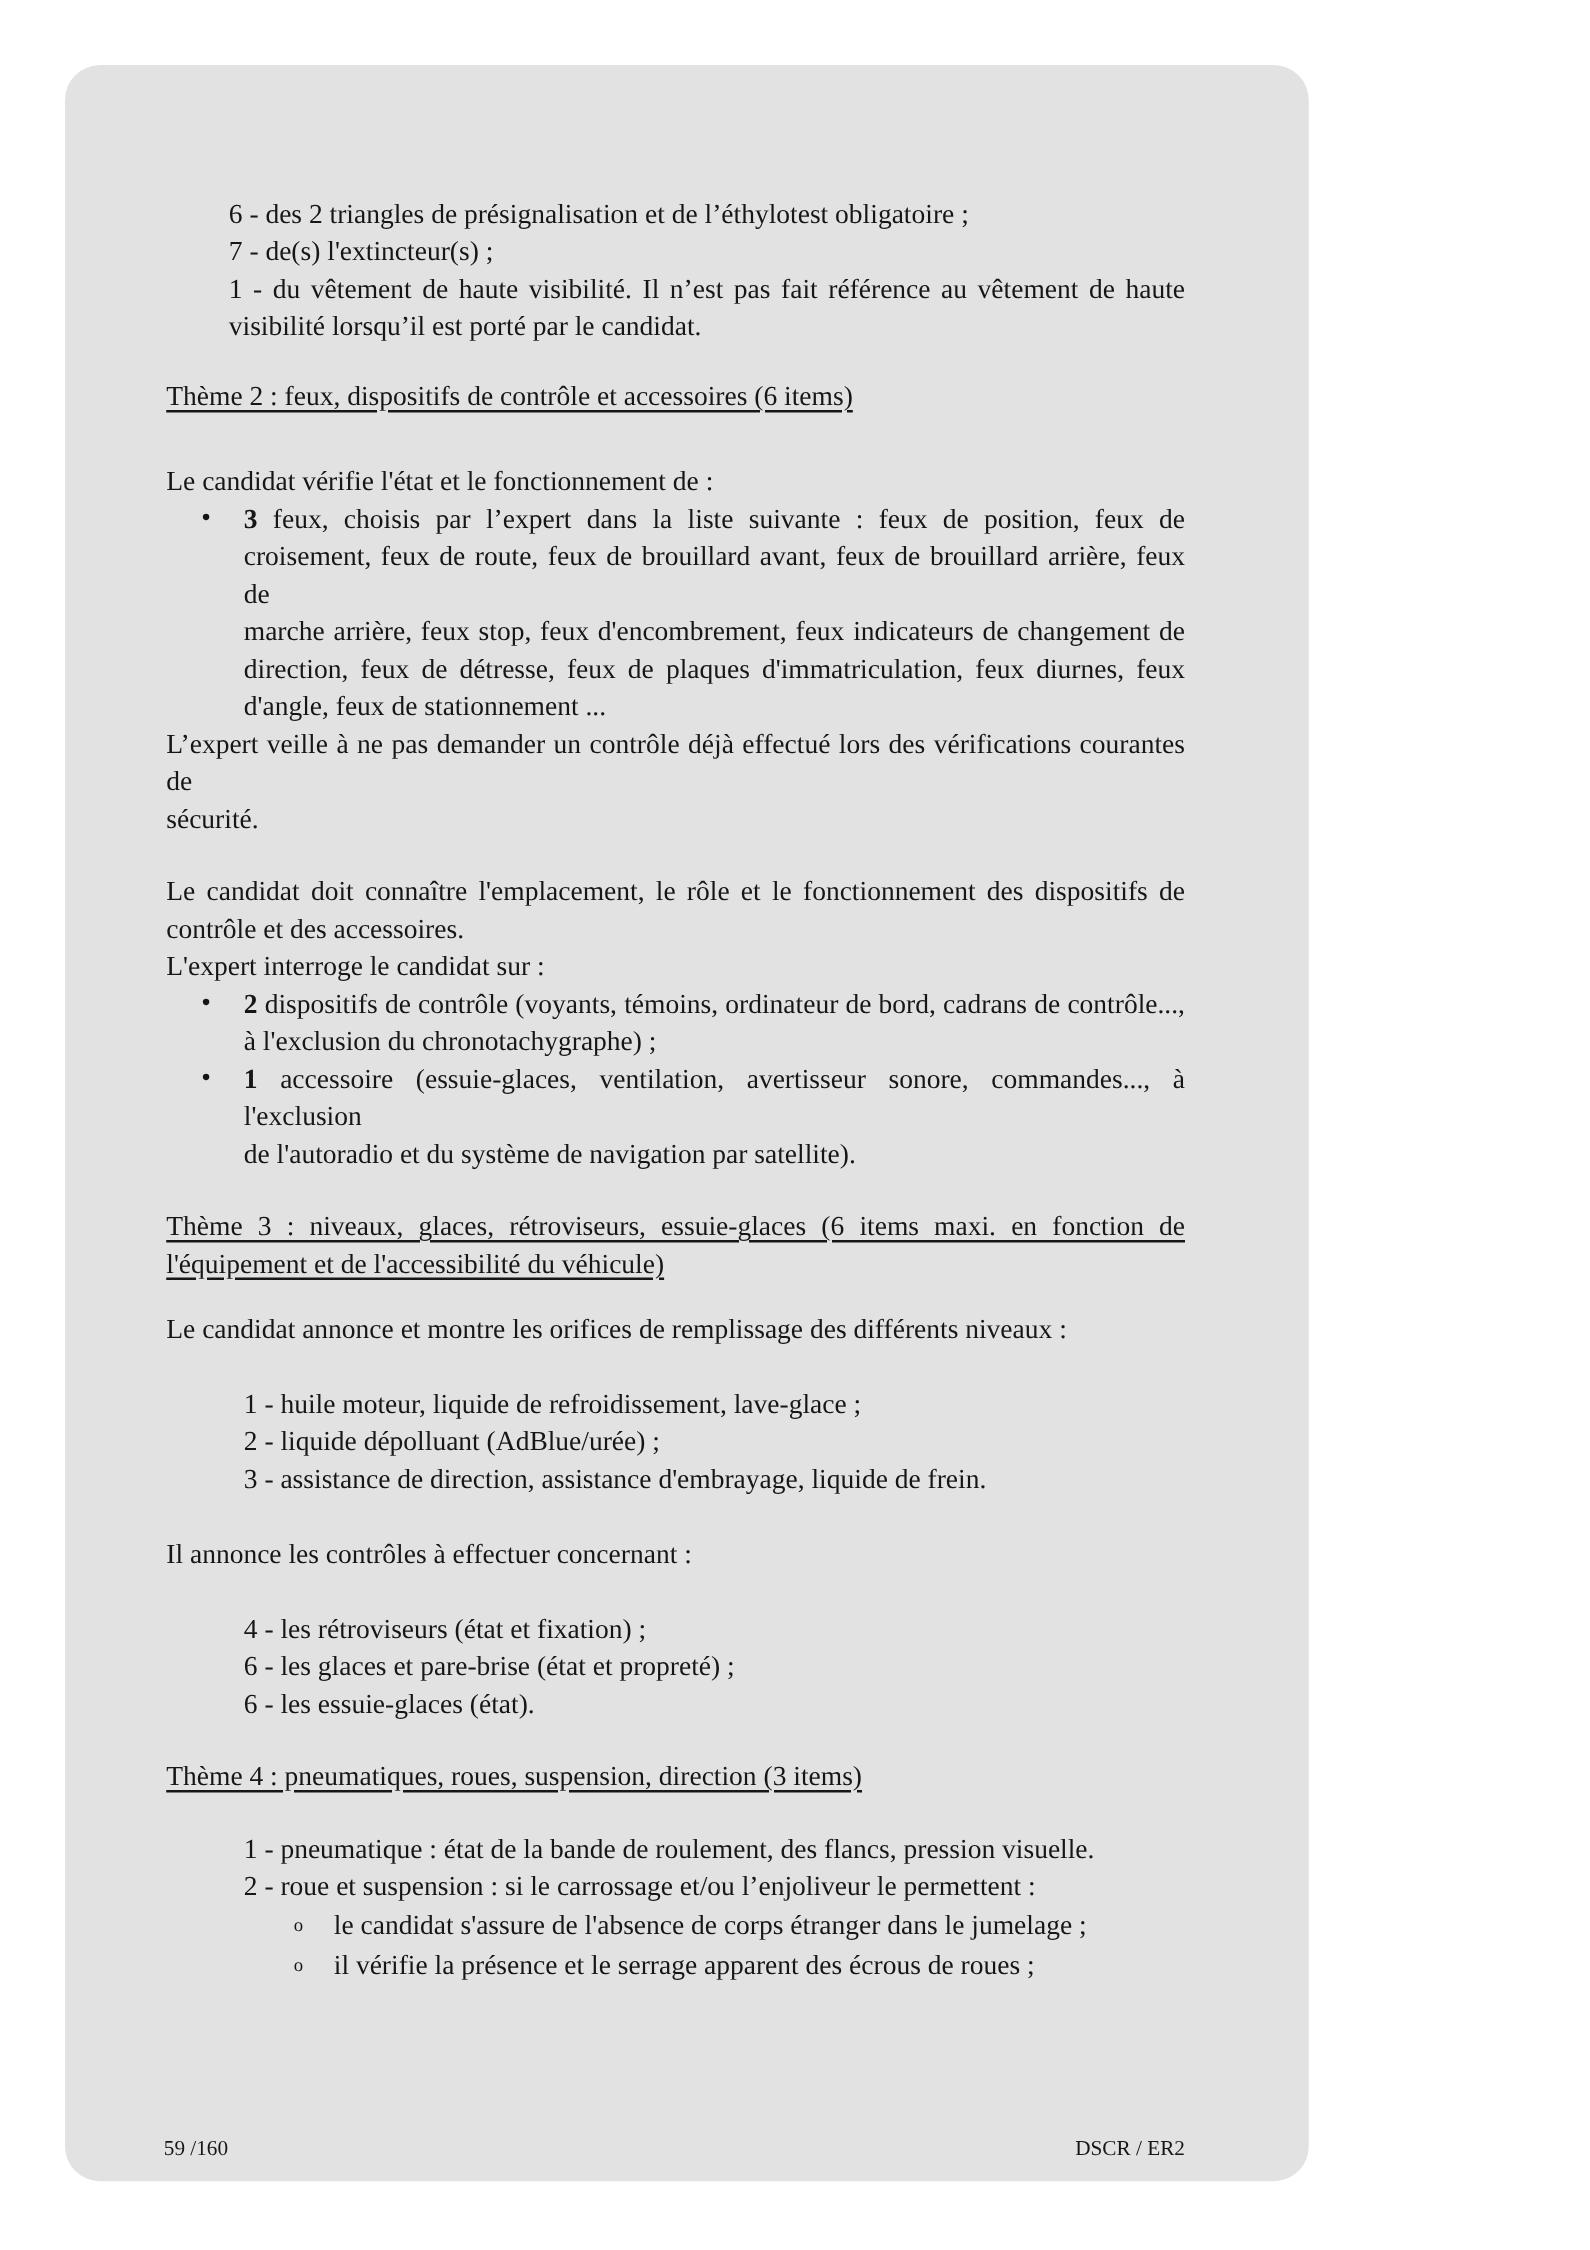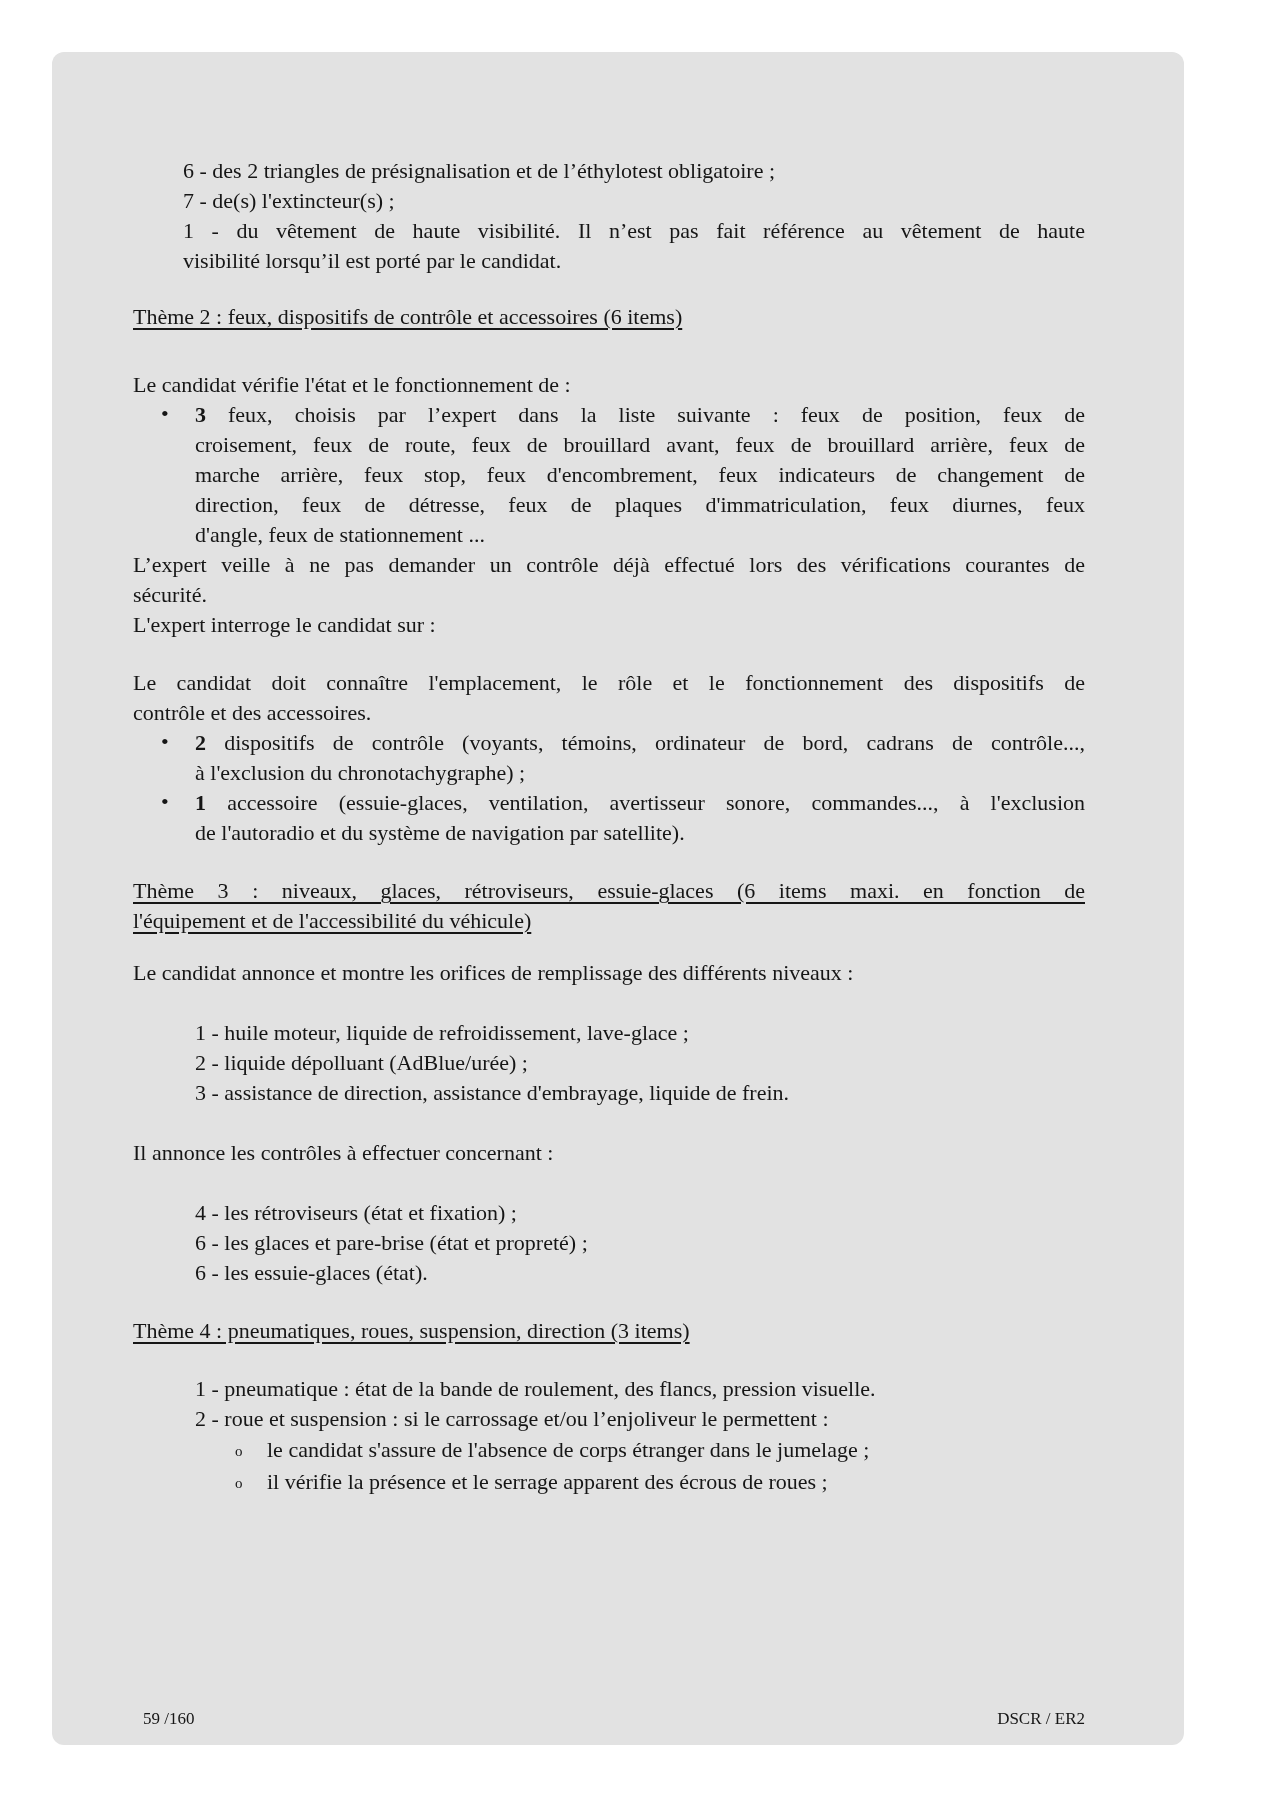--- a/index.html
+++ b/index.html
@@ -8,24 +8,24 @@
     background: #ffffff;
     width: 1272px;
     height: 1800px;
     font-family: "Liberation Serif", "DejaVu Serif", serif;
     color: #161616;
   }
   .page-card {
     position: absolute;
     left: 52px;
     top: 52px;
-    width: 1132px;
+    width: 995px;
     height: 1693px;
     background: #e2e2e2;
-    border-radius: 12px;
+    border-radius: 28px;
   }
   .content {
     position: absolute;
     left: 81px;
     top: 104px;
     right: 99px;
     font-size: 22px;
     line-height: 30px;
   }
   .block { position: relative; }
@@ -53,21 +53,21 @@
     font-size: 15px;
   }
   .bold-num { font-weight: bold; }
   .gap-xs { margin-top: 22px; }
   .gap-sm { margin-top: 28px; }
   .gap-md { margin-top: 30px; }
   .gap-lg { margin-top: 38px; }
   .gap-xl { margin-top: 26px; }
   .footer {
     position: absolute;
-    left: 91px;
+    left: 79px;
     right: 99px;
     bottom: 16px;
     display: flex;
     justify-content: space-between;
     font-size: 17px;
   }
 </style>
 </head>
 <body>
 
@@ -90,26 +90,26 @@
         <span class="marker">•</span>
         <div class="line just">croisement, feux de route, feux de brouillard avant, feux de brouillard arrière, feux de</div>
         <div class="line just">marche arrière, feux stop, feux d'encombrement, feux indicateurs de changement de</div>
         <div class="line just">direction, feux de détresse, feux de plaques d'immatriculation, feux diurnes, feux</div>
         <div class="line">d'angle, feux de stationnement ...</div>
       </div>
       <div class="block plain">
         <div class="line just">L’expert veille à ne pas demander un contrôle déjà effectué lors des vérifications courantes de</div>
         <div class="line">sécurité.</div>
       </div>
-      <div class="block plain">
-        <div class="line">L'expert interroge le candidat sur :</div>
-      </div>
       <div class="block plain gap-sm">
         <div class="line just">Le candidat doit connaître l'emplacement, le rôle et le fonctionnement des dispositifs de</div>
         <div class="line">contrôle et des accessoires.</div>
+      </div>
+      <div class="block plain">
+        <div class="line">L'expert interroge le candidat sur :</div>
       </div>
       <div class="block bullet">
         <div class="line just"><span class="bold-num">2</span> dispositifs de contrôle (voyants, témoins, ordinateur de bord, cadrans de contrôle...,</div>
         <span class="marker">•</span>
         <div class="line">à l'exclusion du chronotachygraphe) ;</div>
       </div>
       <div class="block bullet">
         <div class="line just"><span class="bold-num">1</span> accessoire (essuie-glaces, ventilation, avertisseur sonore, commandes..., à l'exclusion</div>
         <span class="marker">•</span>
         <div class="line">de l'autoradio et du système de navigation par satellite).</div>

